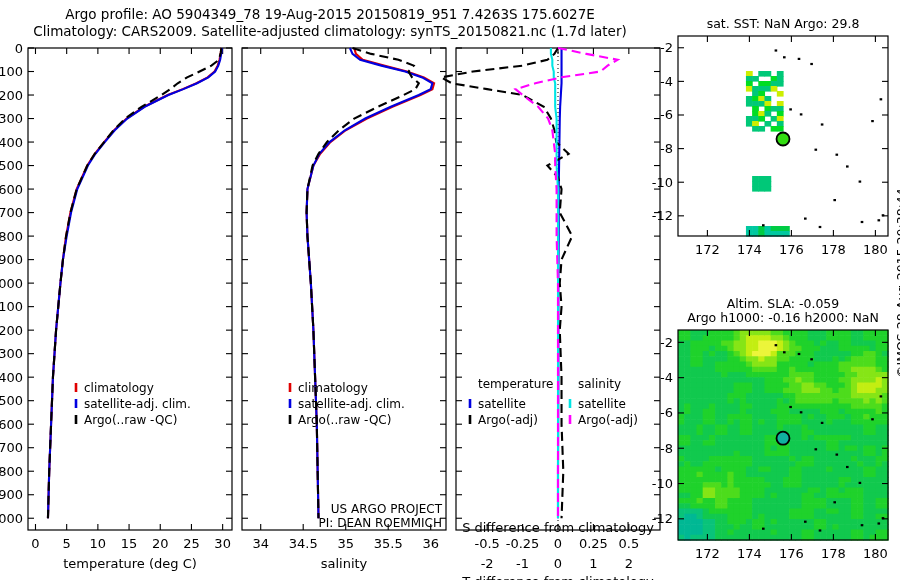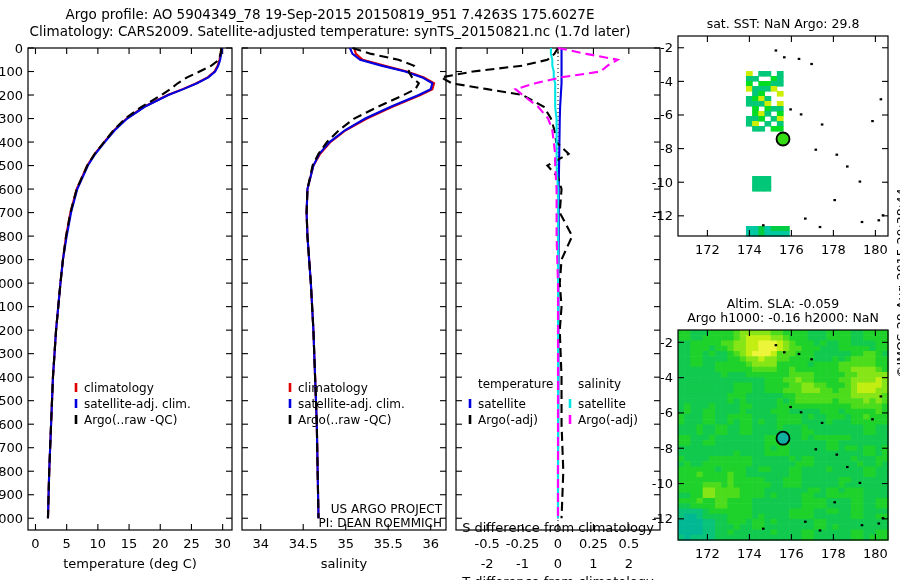--- a/index.html
+++ b/index.html
@@ -14,22 +14,22 @@
   .axlab{font-size:13px;}
   .leg{font-size:12px;}
   .maptitle{font-size:12.5px;}
   .credit{position:absolute;font-size:12.5px;white-space:nowrap;
           transform-origin:0 0;}
 </style>
 </head>
 <body>
 
 <div class="title">
-  <div>Argo profile: AO 5904349_78 19-Sep-2015 20150819_951 7.4263S 175.6027E</div>
-  <div>Climatology: CARS2009. Satellite-adjusted temperature: synTS_20150821.nc (1.7d later)</div>
+  <div>Argo profile: AO 5904349_78 19-Aug-2015 20150819_951 7.4263S 175.6027E</div>
+  <div>Climatology: CARS2009. Satellite-adjusted climatology: synTS_20150821.nc (1.7d later)</div>
 </div>
 
 <div class="panelwrap" style="left:0;top:40px;">
   <svg id="profiles" width="660" height="540">
       <g>
         <rect x="28" y="8" width="204" height="482" fill="none" stroke="#000" stroke-width="1.2"></rect>
         <line x1="28" y1="8" x2="34" y2="8" stroke="#000" stroke-width="1.1"></line>
         <line x1="226" y1="8" x2="232" y2="8" stroke="#000" stroke-width="1.1"></line>
         <text x="23" y="12.5" text-anchor="end" class="tick">0</text>
         <line x1="28" y1="31.51219512195122" x2="34" y2="31.51219512195122" stroke="#000" stroke-width="1.1"></line>

